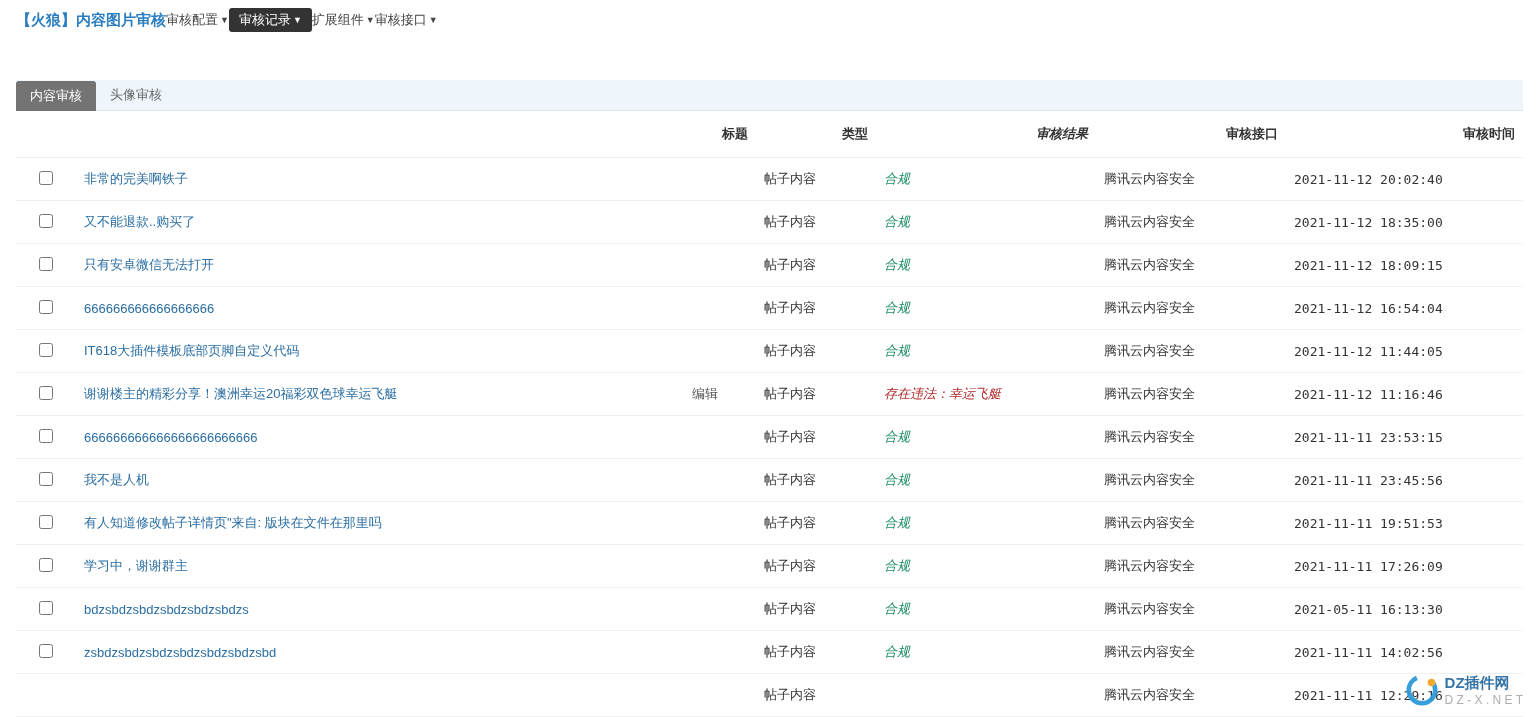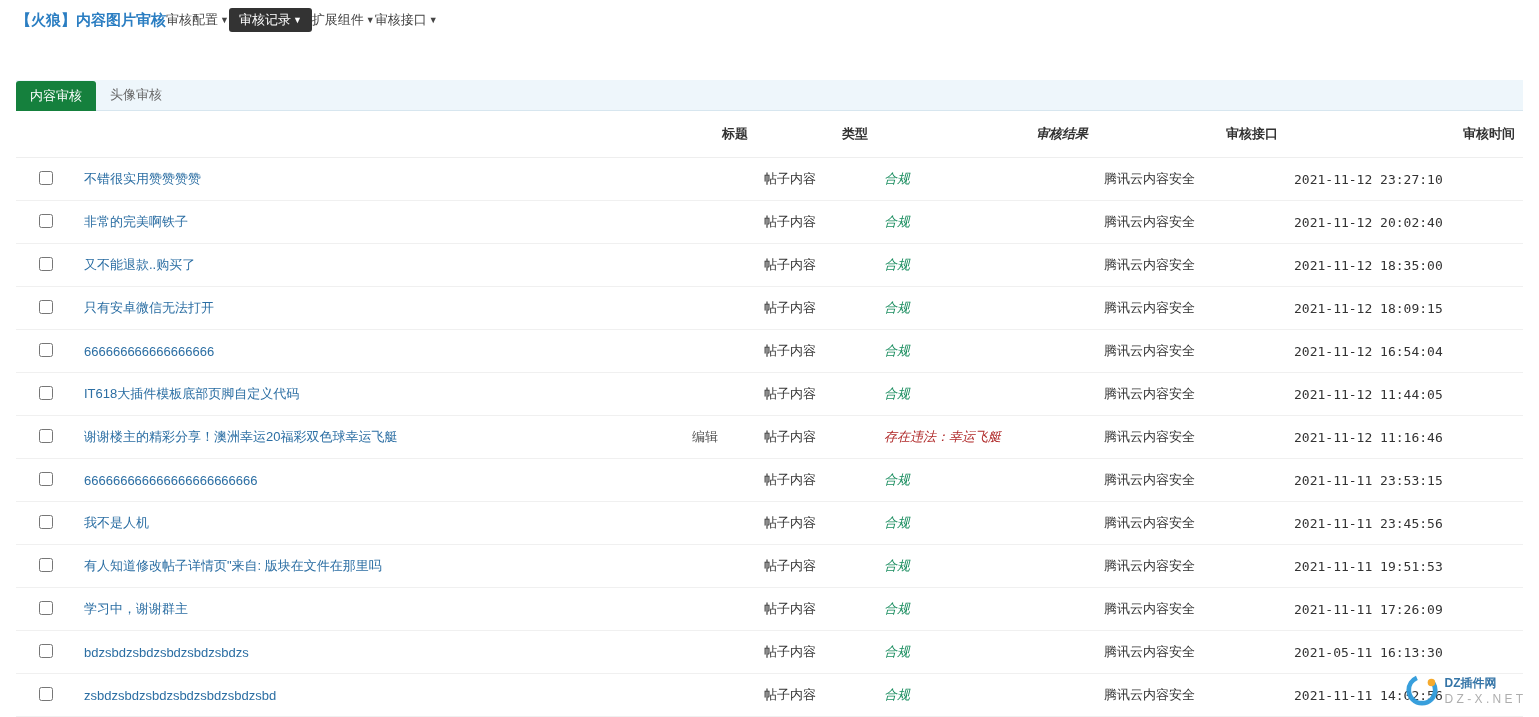--- a/index.html
+++ b/index.html
@@ -4,38 +4,38 @@
 <style>
 * { margin: 0; padding: 0; box-sizing: border-box; }
 body { font-family: "Microsoft YaHei", Arial, sans-serif; font-size: 13px; color: #333; background: #fff; width: 1539px; }
 .top-nav { display: flex; align-items: center; padding: 8px 16px; gap: 0; }
 .brand { color: #2b7ec2; font-weight: bold; font-size: 15px; }
 .nav-item { color: #444; font-size: 13px; display: inline-flex; align-items: center; gap: 2px; cursor: pointer; }
 .nav-item.active { background: #333; color: #fff; padding: 3px 10px; border-radius: 3px; }
 .nav-item .caret { font-size: 9px; }
 .tab-bar { margin: 40px 16px 0; border-bottom: 1px solid #d7e6ef; background: #eef6fb; display: flex; align-items: flex-end; }
 .tab { padding: 6px 14px; color: #666; font-size: 13px; cursor: pointer; }
-.tab.active { background: #15803d; color: #fff; border-radius: 3px 3px 0 0; margin-bottom: -1px; }
+.tab.active { background: #737373; color: #fff; border-radius: 3px 3px 0 0; margin-bottom: -1px; }
 table { width: calc(100% - 32px); margin: 0 16px; border-collapse: collapse; }
 th { text-align: right; font-weight: bold; padding: 14px 8px; font-size: 13px; color: #333; border-bottom: 1px solid #eee; }
 td { padding: 12px 8px; font-size: 13px; border-bottom: 1px solid #f0f0f0; vertical-align: middle; }
 .col-check { width: 60px; text-align: center; }
 .col-title { width: 680px; }
 .col-type { width: 120px; }
 .col-result { width: 220px; font-style: italic; }
 .col-api { width: 190px; }
 .col-time { width: auto; font-family: Consolas, monospace; }
 .title-link { color: #2b6ea3; text-decoration: none; }
 .result-ok { color: #1a8d5f; }
 .result-bad { color: #b02a2a; }
 .edit-link { color: #555; float: right; margin-right: 30px; cursor: pointer; }
 input[type=checkbox] { width: 14px; height: 14px; }
 .watermark { position: fixed; right: 16px; bottom: 10px; display: flex; align-items: center; gap: 6px; opacity: 0.95; }
 .watermark .wm-icon { width: 34px; height: 34px; }
-.watermark .wm-text { color: #2b6ea3; font-size: 12px; font-weight: bold; }
+.watermark .wm-text { color: #2b6ea3; font-size: 15px; font-weight: bold; }
 .watermark .wm-sub { font-size: 12px; color: #aaa; display:block; text-align:right; }
 </style>
 </head>
 <body>
 
 <div class="top-nav">
   <span class="brand">【火狼】内容图片审核</span>
   <span class="nav-item">
       <span>审核配置</span> 
       <span class="caret">▼</span>
@@ -64,28 +64,20 @@
     <tr>
       <th class="col-check"></th>
       <th class="col-title">标题</th>
       <th class="col-type">类型</th>
       <th class="col-result">审核结果</th>
       <th class="col-api">审核接口</th>
       <th class="col-time">审核时间</th>
     </tr>
   </thead>
   <tbody id="row-slot">
-      <tr>
-        <td class="col-check"><input type="checkbox" style=""></td>
-        <td class="col-title"><a href="#" class="title-link">不错很实用赞赞赞赞</a></td>
-        <td class="col-type">帖子内容</td>
-        <td class="col-result"><span class="result-ok">合规</span></td>
-        <td class="col-api">腾讯云内容安全</td>
-        <td class="col-time">2021-11-12 23:27:10</td>
-      </tr>
       <tr>
         <td class="col-check"><input type="checkbox" style=""></td>
         <td class="col-title"><a href="#" class="title-link">非常的完美啊铁子</a></td>
         <td class="col-type">帖子内容</td>
         <td class="col-result"><span class="result-ok">合规</span></td>
         <td class="col-api">腾讯云内容安全</td>
         <td class="col-time">2021-11-12 20:02:40</td>
       </tr>
       <tr>
         <td class="col-check"><input type="checkbox" style=""></td>

